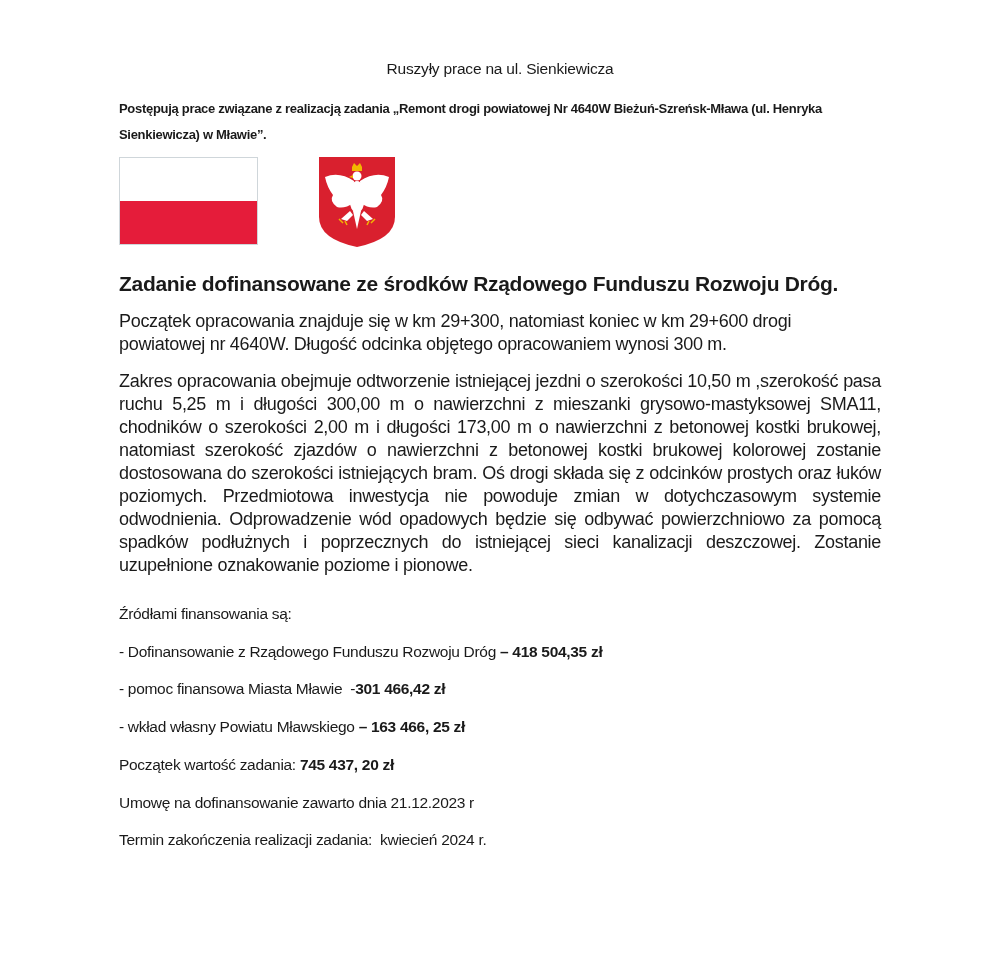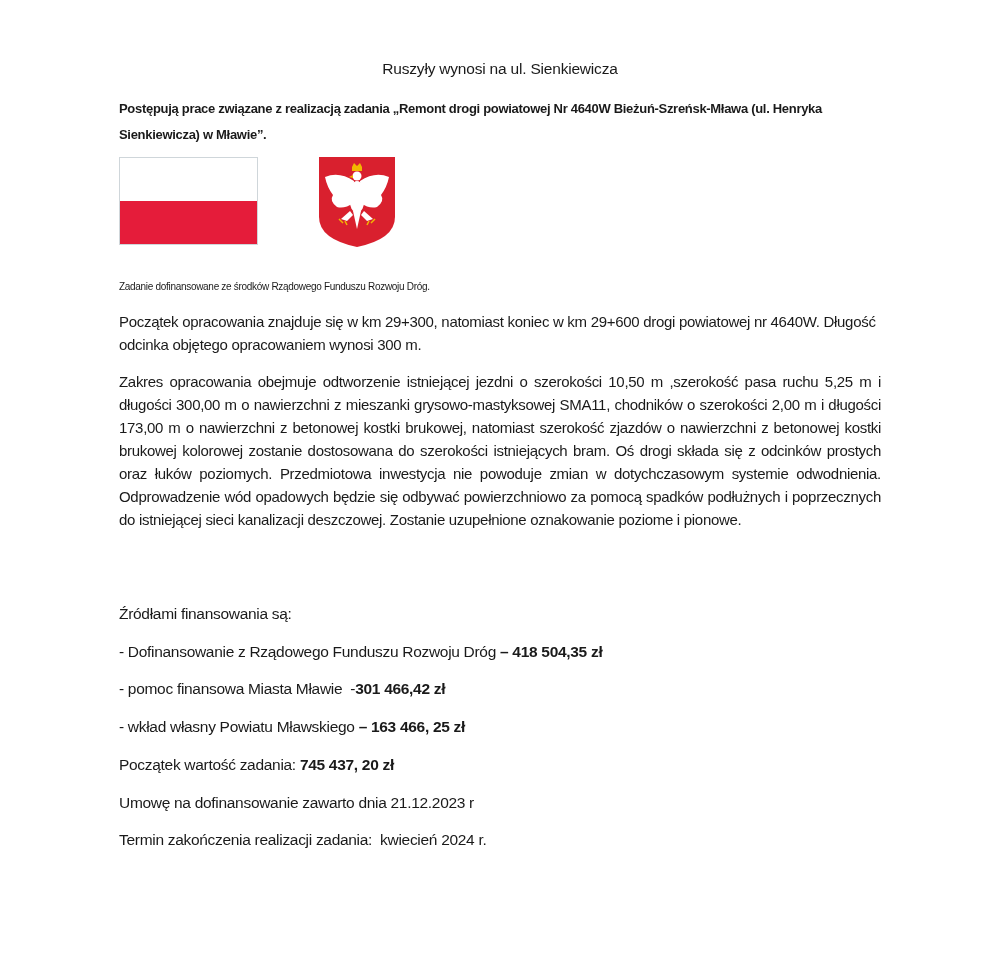--- a/index.html
+++ b/index.html
@@ -8,41 +8,41 @@
   .page { position: absolute; left: 119px; top: 0; width: 762px; }
   .title { position: absolute; top: 60px; left: 0; width: 762px; text-align: center;
            font-size: 15.5px; letter-spacing: -0.2px; }
   .lead { position: absolute; top: 96px; left: 0; width: 762px; font-weight: bold;
           font-size: 13px; line-height: 26px; letter-spacing: -0.3px; }
   .flag { position: absolute; top: 157px; left: 0; width: 139px; height: 88px;
           border: 1px solid #cfd6da; box-sizing: border-box; }
   .flag .white { height: 50%; background: #ffffff; }
   .flag .red { height: 50%; background: #e51c3a; }
   .emblem { position: absolute; top: 155px; left: 198px; width: 80px; height: 94px; }
-  .funding { position: absolute; top: 272px; left: 0; font-weight: normal; font-size: 10px;
-             letter-spacing: -0.3px; margin-top: 9px; }
-  .para { position: absolute; left: 0; width: 762px; font-size: 15px; line-height: 23px;
+  .funding { position: absolute; top: 272px; left: 0; font-weight: bold; font-size: 21px;
+             letter-spacing: -0.3px; }
+  .para { position: absolute; left: 0; width: 762px; font-size: 18px; line-height: 23px;
           text-align: justify; letter-spacing: -0.3px; }
   .p1 { top: 310px; text-align: left; }
   .p2 { top: 370px; }
   .line { position: absolute; left: 0; font-size: 15.5px; letter-spacing: -0.3px; white-space: pre; }
   .sources-title { top: 605px; }
   .s1 { top: 643px; }
   .s2 { top: 680px; }
   .s3 { top: 718px; }
   .total { top: 756px; }
   .agreement { top: 794px; }
   .deadline { top: 831px; }
   b { font-weight: bold; }
 </style>
 </head>
 <body>
 
 <div class="page">
-  <div class="title">Ruszyły wynosi na ul. Sienkiewicza</div>
+  <div class="title">Ruszyły prace na ul. Sienkiewicza</div>
   <div class="lead">Postępują prace związane z realizacją zadania „Remont drogi powiatowej Nr 4640W Bieżuń-Szreńsk-Mława (ul. Henryka Sienkiewicza) w Mławie”.</div>
 
   <div class="flag">
     <div class="white"></div>
     <div class="red"></div>
   </div>
 
   <svg class="emblem" viewBox="0 0 80 94">
     <path d="M2 2 H78 V62 Q78 84 40 92 Q2 84 2 62 Z" fill="#d9202e"></path>
 

